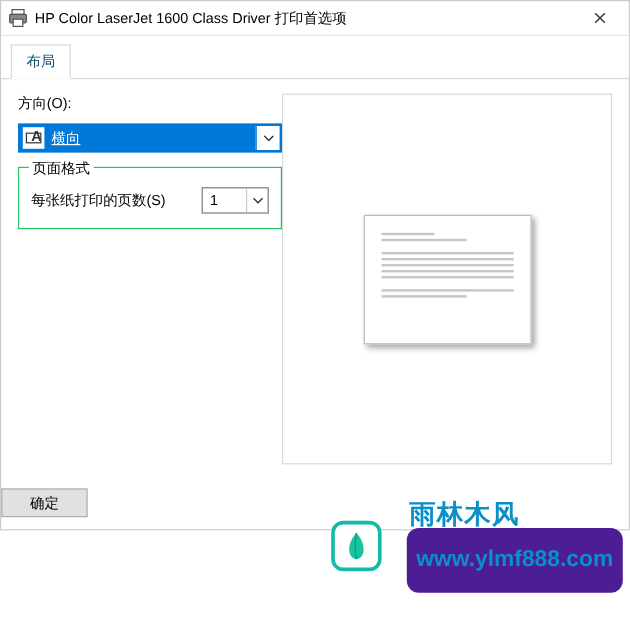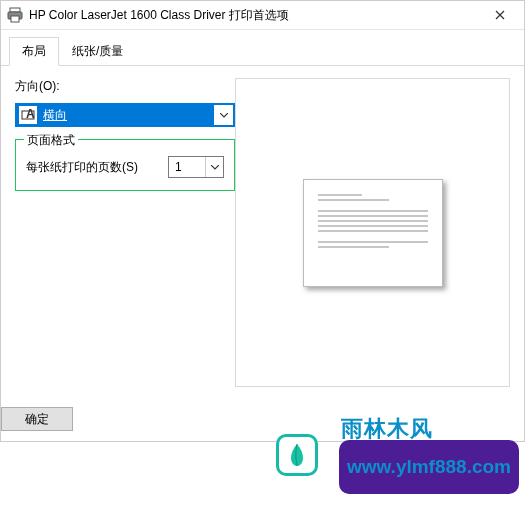--- a/index.html
+++ b/index.html
@@ -3,21 +3,21 @@
 <meta charset="utf-8">
 <style>
   * { box-sizing: border-box; margin: 0; padding: 0; font-family: "Microsoft YaHei", "Segoe UI", Tahoma, sans-serif; font-size: 12px; }
   body { background: #fff; width: 525px; height: 530px; overflow: hidden; position: relative; }
   .window { width: 525px; height: 442px; border: 1px solid #ccc; background: #fff; display: flex; flex-direction: column; }
   .titlebar { height: 29px; display: flex; align-items: center; padding: 0 2px 0 6px; border-bottom: 1px solid #e5e5e5; }
   .titlebar .icon { width: 16px; height: 16px; display: inline-flex; align-items: center; justify-content: center; margin-right: 6px; }
   .titlebar .title { flex: 1; color: #000; }
   .titlebar .close { width: 44px; height: 28px; display: flex; align-items: center; justify-content: center; color: #333; }
   .tabs { display: flex; padding: 6px 8px 0 8px; border-bottom: 1px solid #d9d9d9; background: #fff; }
-  .tab { padding: 5px 12px 5px 12px; color: #000000; cursor: pointer; border: 1px solid transparent; border-bottom: none; position: relative; top: 1px; }
+  .tab { padding: 5px 12px 5px 12px; color: #0c4a6e; cursor: pointer; border: 1px solid transparent; border-bottom: none; position: relative; top: 1px; }
   .tab.active { border-color: #d9d9d9; background: #fff; border-bottom: 1px solid #fff; }
   .content { flex: 1; display: flex; padding: 12px 14px 10px 14px; gap: 0; }
   .left-col { width: 220px; display: flex; flex-direction: column; gap: 6px; }
   .label { color: #000; margin-bottom: 2px; }
   .combo { height: 24px; border: 2px solid #0078d7; background: #0078d7; display: flex; align-items: center; cursor: pointer; position: relative; }
   .combo .combo-icon { width: 18px; height: 18px; background: #fff; margin: 0 4px 0 2px; display: flex; align-items: center; justify-content: center; }
   .combo .combo-text { flex: 1; color: #fff; padding-left: 2px; text-decoration: underline; }
   .combo .combo-arrow { width: 20px; height: 100%; background: #fff; border-left: 1px solid #0078d7; display: flex; align-items: center; justify-content: center; color: #333; }
   .groupbox { border: 1px solid #22c55e; padding: 10px 10px 12px 10px; margin-top: 6px; position: relative; }
   .groupbox .legend { position: absolute; top: -8px; left: 8px; background: #fff; padding: 0 3px; color: #000; }
@@ -58,21 +58,20 @@
     <span class="title">HP Color LaserJet 1600 Class Driver 打印首选项</span>
     <div class="close">
       <svg width="10" height="10" viewBox="0 0 10 10">
           <path d="M1 1 L9 9 M9 1 L1 9" stroke="currentColor" stroke-width="1.2"></path>
         </svg>
     </div>
   </div>
 
   <div class="tabs">
     <div class="tab active">布局</div>
-    <div class="tab">纸张/质量</div>
   </div>
 
   <div class="content">
     <div class="left-col">
       <div class="label">方向(O):</div>
       <div class="combo">
         <span class="combo-icon">
           <svg width="14" height="14" viewBox="0 0 14 14">
             <rect x="1" y="3" width="12" height="8" fill="#fff" stroke="#333" stroke-width="1"></rect>
             <text x="5" y="9.5" font-size="7" fill="#333" font-weight="bold">A</text>

